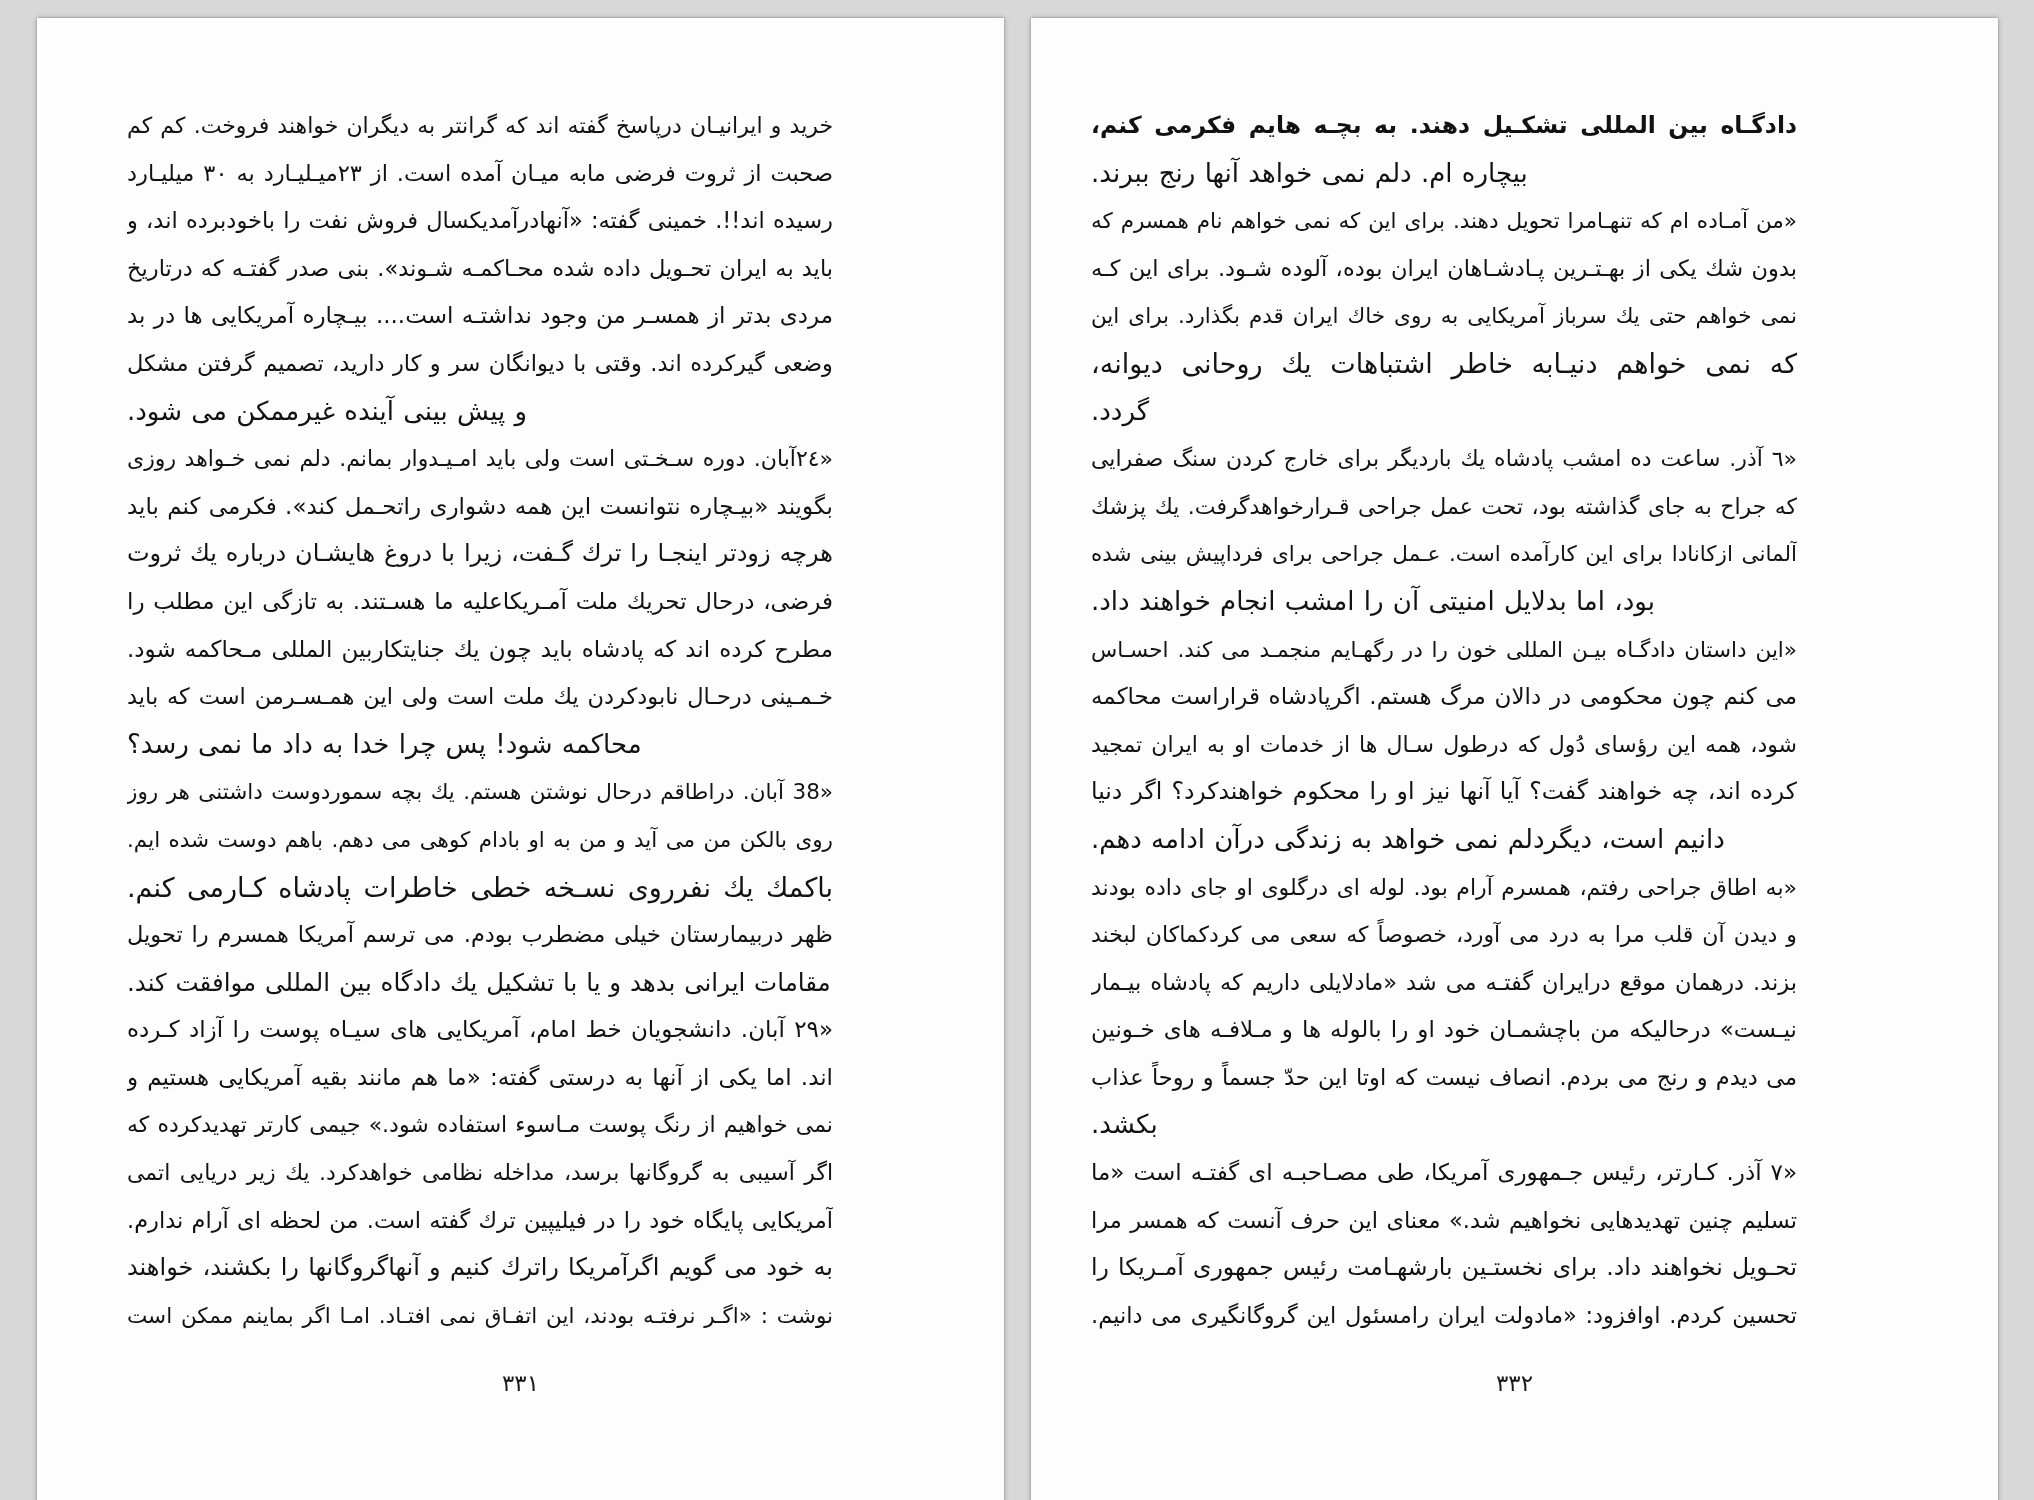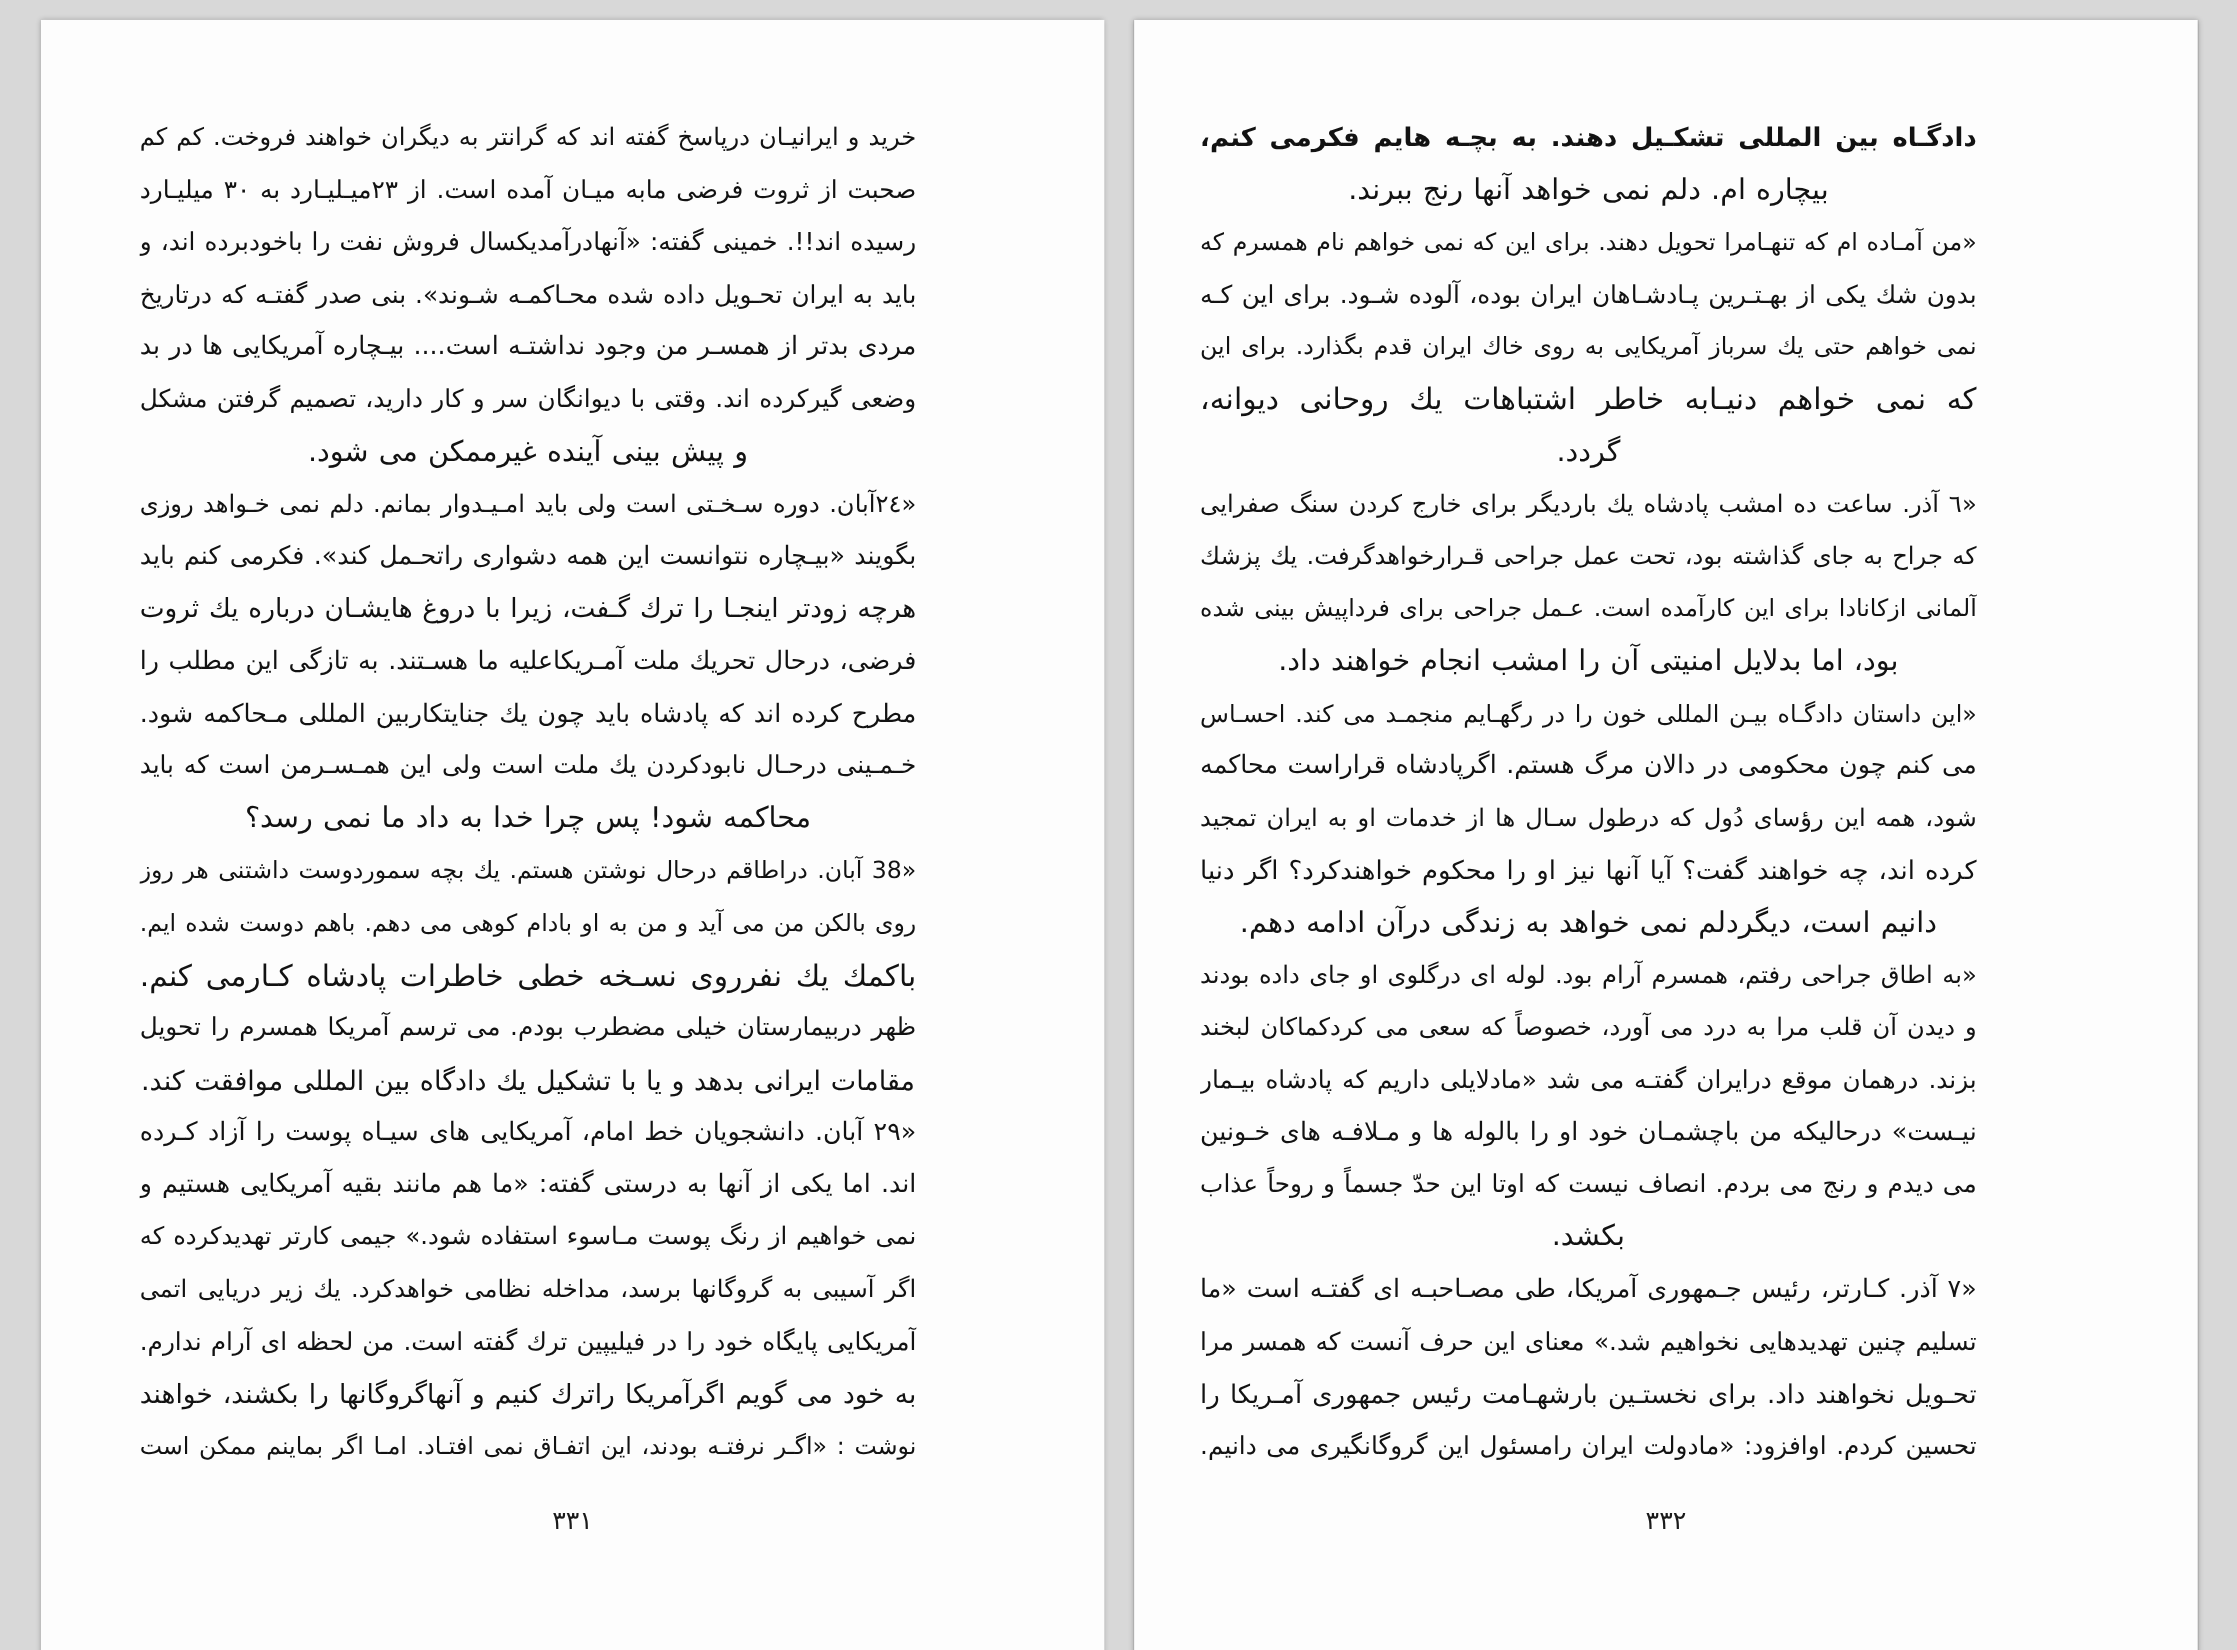--- a/index.html
+++ b/index.html
@@ -24,21 +24,21 @@
   }
   .page--left .text{left:90px;}
   .page--right .text{left:60px;}
   .line{
     height:47.6px;line-height:47.6px;
     text-align:justify;text-align-last:justify;
     overflow:hidden;
     word-spacing:1px;
   }
   .line.para-end{
-    text-align:center;text-align-last:auto;
+    text-align:left;text-align-last:auto;
   }
   .pagenum{
     position:absolute;top:1352px;width:100%;
     text-align:center;font-size:23px;color:#1a1a1a;
   }
 </style>
 </head>
 <body>
 
 <div class="spread">

